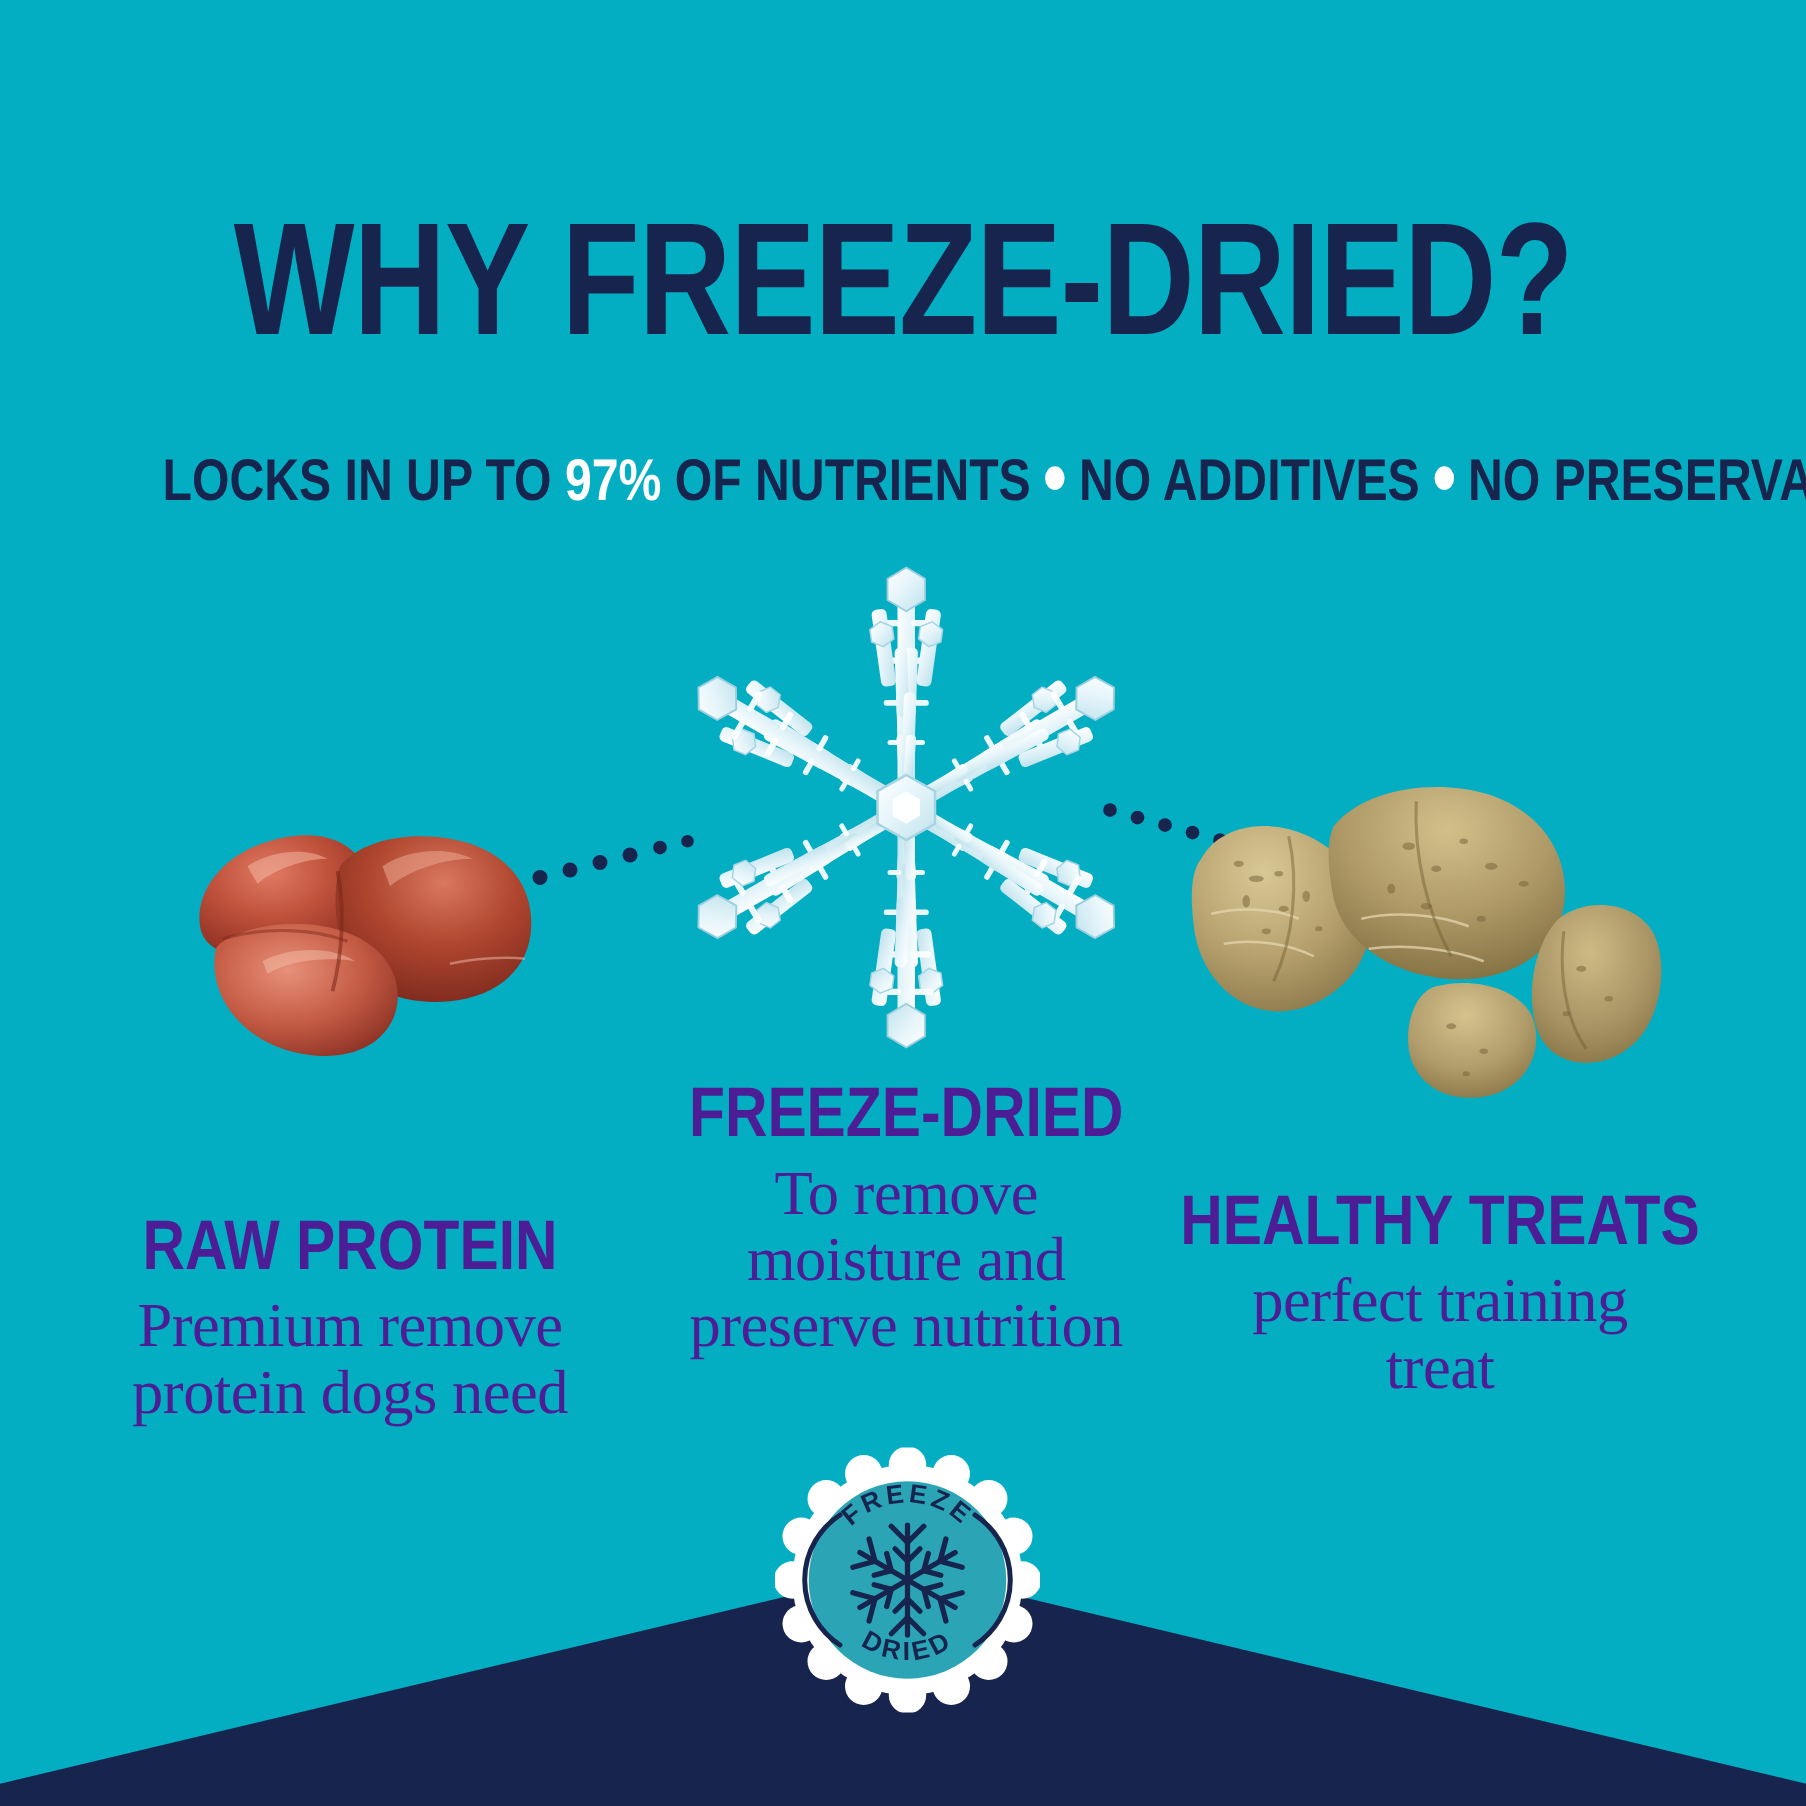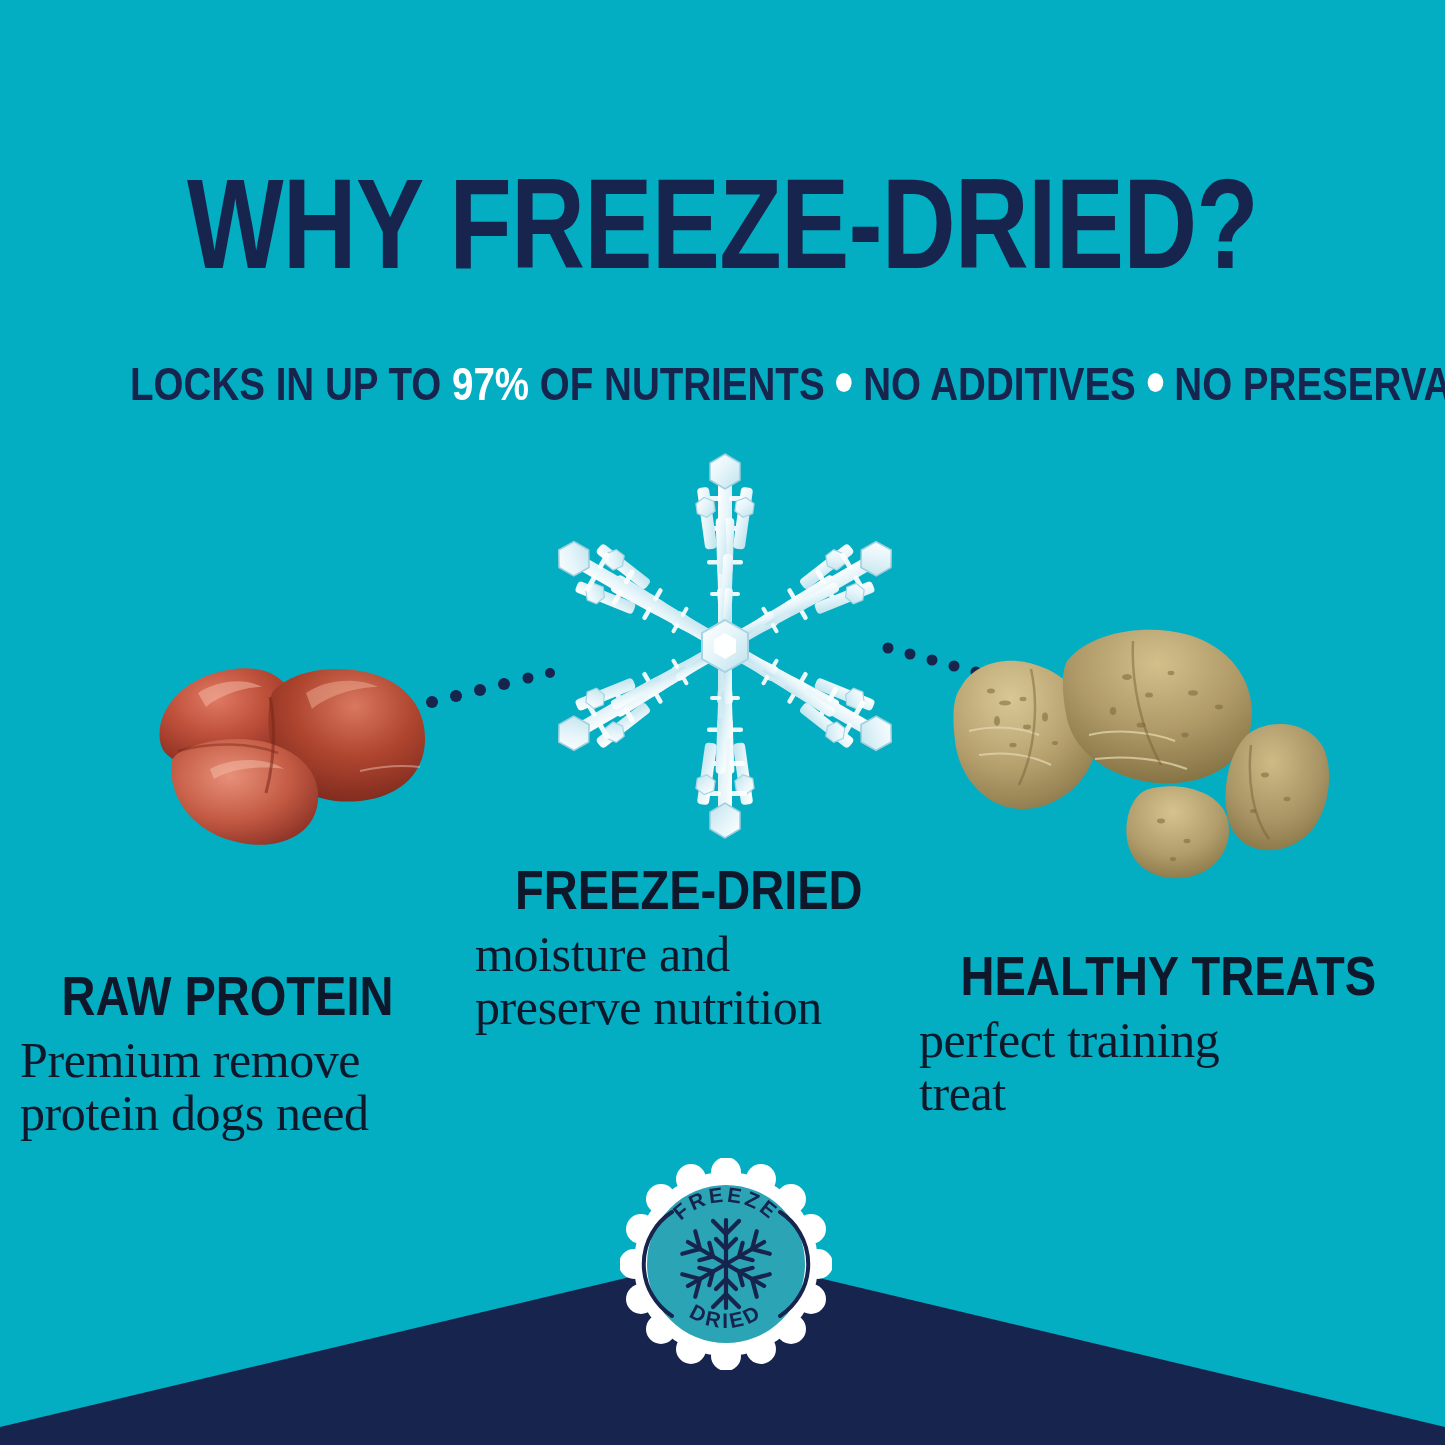--- a/index.html
+++ b/index.html
@@ -56,40 +56,40 @@
 
   
   .meat{position:absolute;left:120px;top:645px;width:340px;height:225px;z-index:3;}
   .snowflake{position:absolute;left:527px;top:448px;width:396px;height:396px;z-index:3;}
   .treats{position:absolute;left:935px;top:625px;width:400px;height:265px;z-index:3;}
 
   .dots-left{position:absolute;left:378px;top:640px;width:200px;height:80px;z-index:2;}
   .dots-right{position:absolute;left:880px;top:630px;width:120px;height:55px;z-index:2;}
 
   
-  .col{position:absolute;color:#0f172a;z-index:4;}
+  .col{position:absolute;text-align:center;color:#4c1d95;z-index:4;}
   .col-head{
     font-family:"Liberation Sans Narrow","Liberation Sans",sans-serif;
     font-weight:bold;
     font-size:56px;
     line-height:1.0;
     transform:scaleX(0.84);
     white-space:nowrap;
   }
   .col-body{
     font-family:"Liberation Serif",serif;
     font-size:50px;
     line-height:1.06;
     margin-top:10px;
     letter-spacing:-0.4px;
   }
 
   .col-left{left:20px;top:948px;width:520px;margin-top:20px;}
   .col-center{left:475px;top:862px;width:500px;}
-  .col-right{left:919px;top:948px;width:520px;}
+  .col-right{left:892px;top:948px;width:520px;}
 
   
   .seal{position:absolute;left:620px;top:1158px;width:212px;height:212px;z-index:6;}
 </style>
 </head>
 <body>
 
 <div class="stage">
 
   <svg class="bottom-chevron" viewBox="0 0 1445 190" preserveAspectRatio="none">
@@ -296,20 +296,21 @@
     <div class="col-head">RAW PROTEIN</div>
     <div class="col-body">
       <div>Premium remove</div>
       <div>protein dogs need</div>
     </div>
   </div>
 
   <div class="col col-center">
     <div class="col-head">FREEZE-DRIED</div>
     <div class="col-body">
+      <div>To remove</div>
       <div>moisture and</div>
       <div>preserve nutrition</div>
     </div>
   </div>
 
   <div class="col col-right">
     <div class="col-head">HEALTHY TREATS</div>
     <div class="col-body">
       <div>perfect training</div>
       <div>treat</div>

